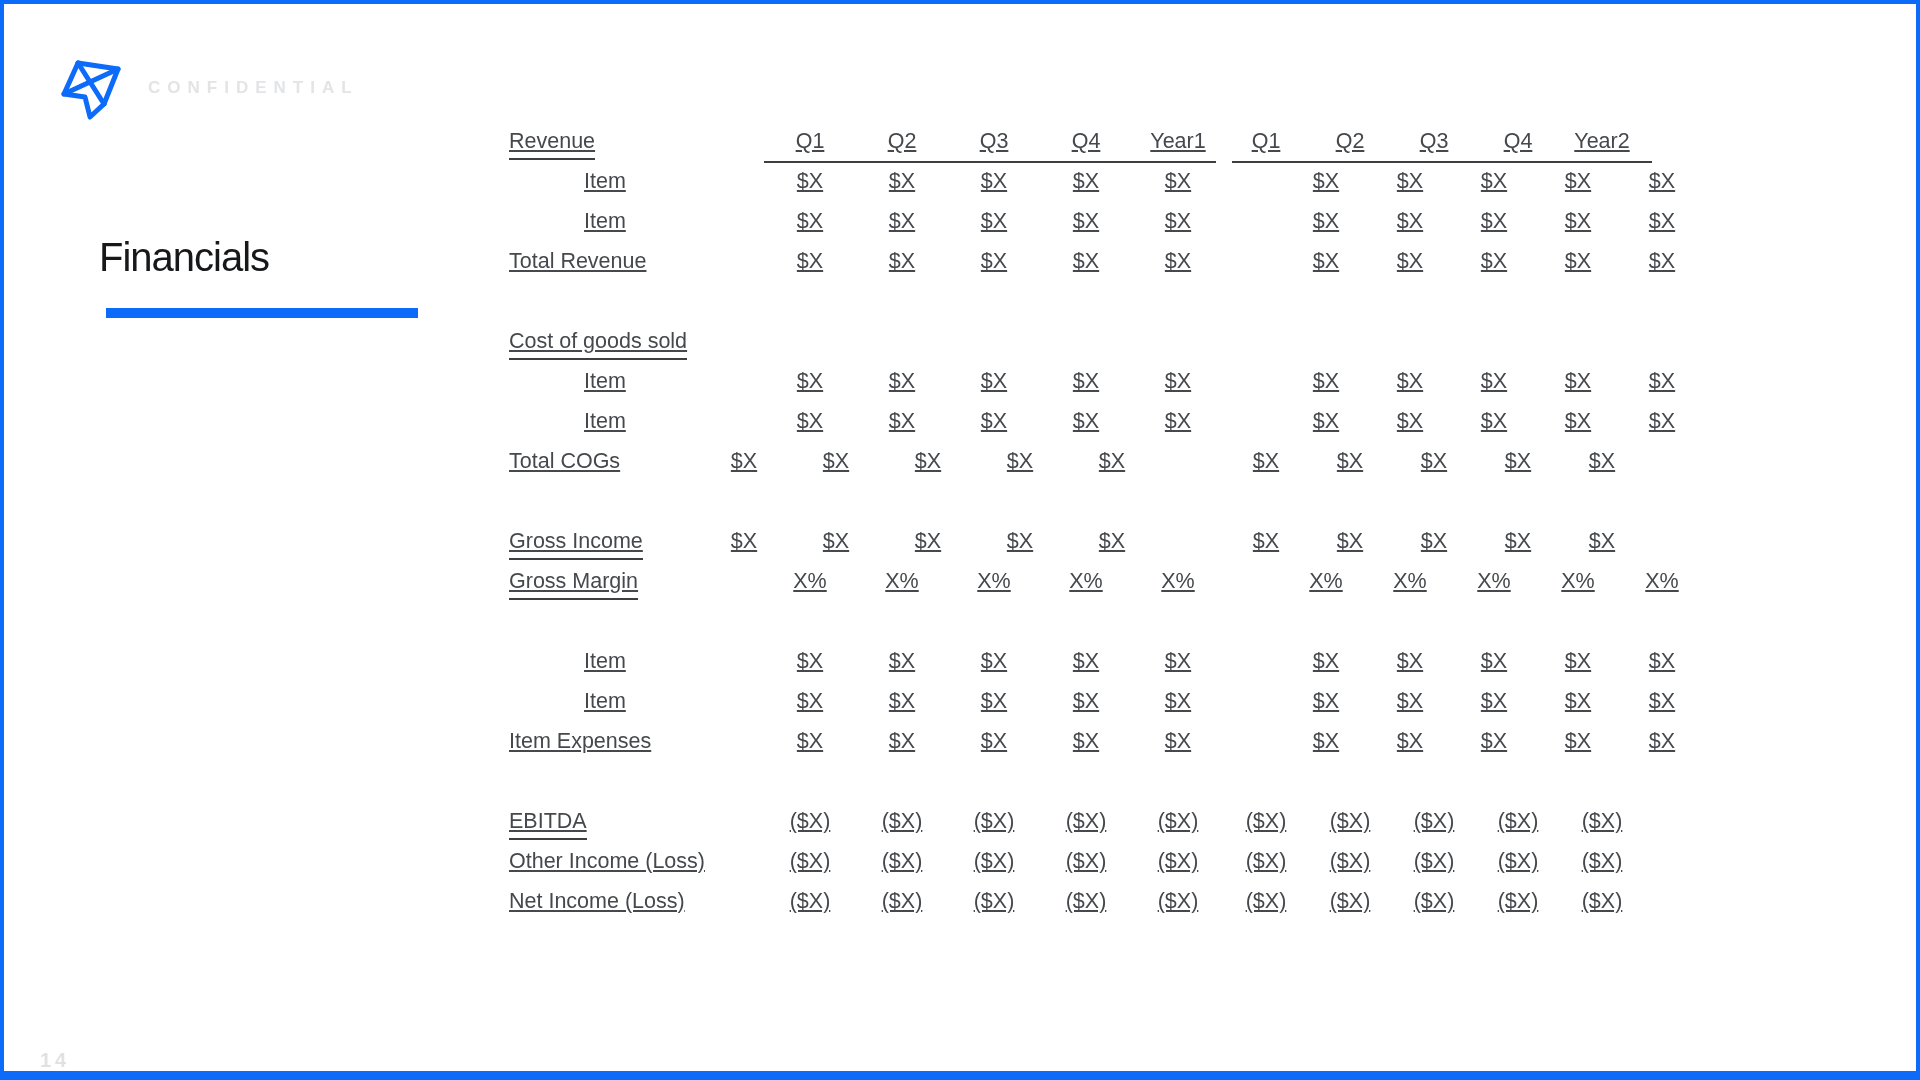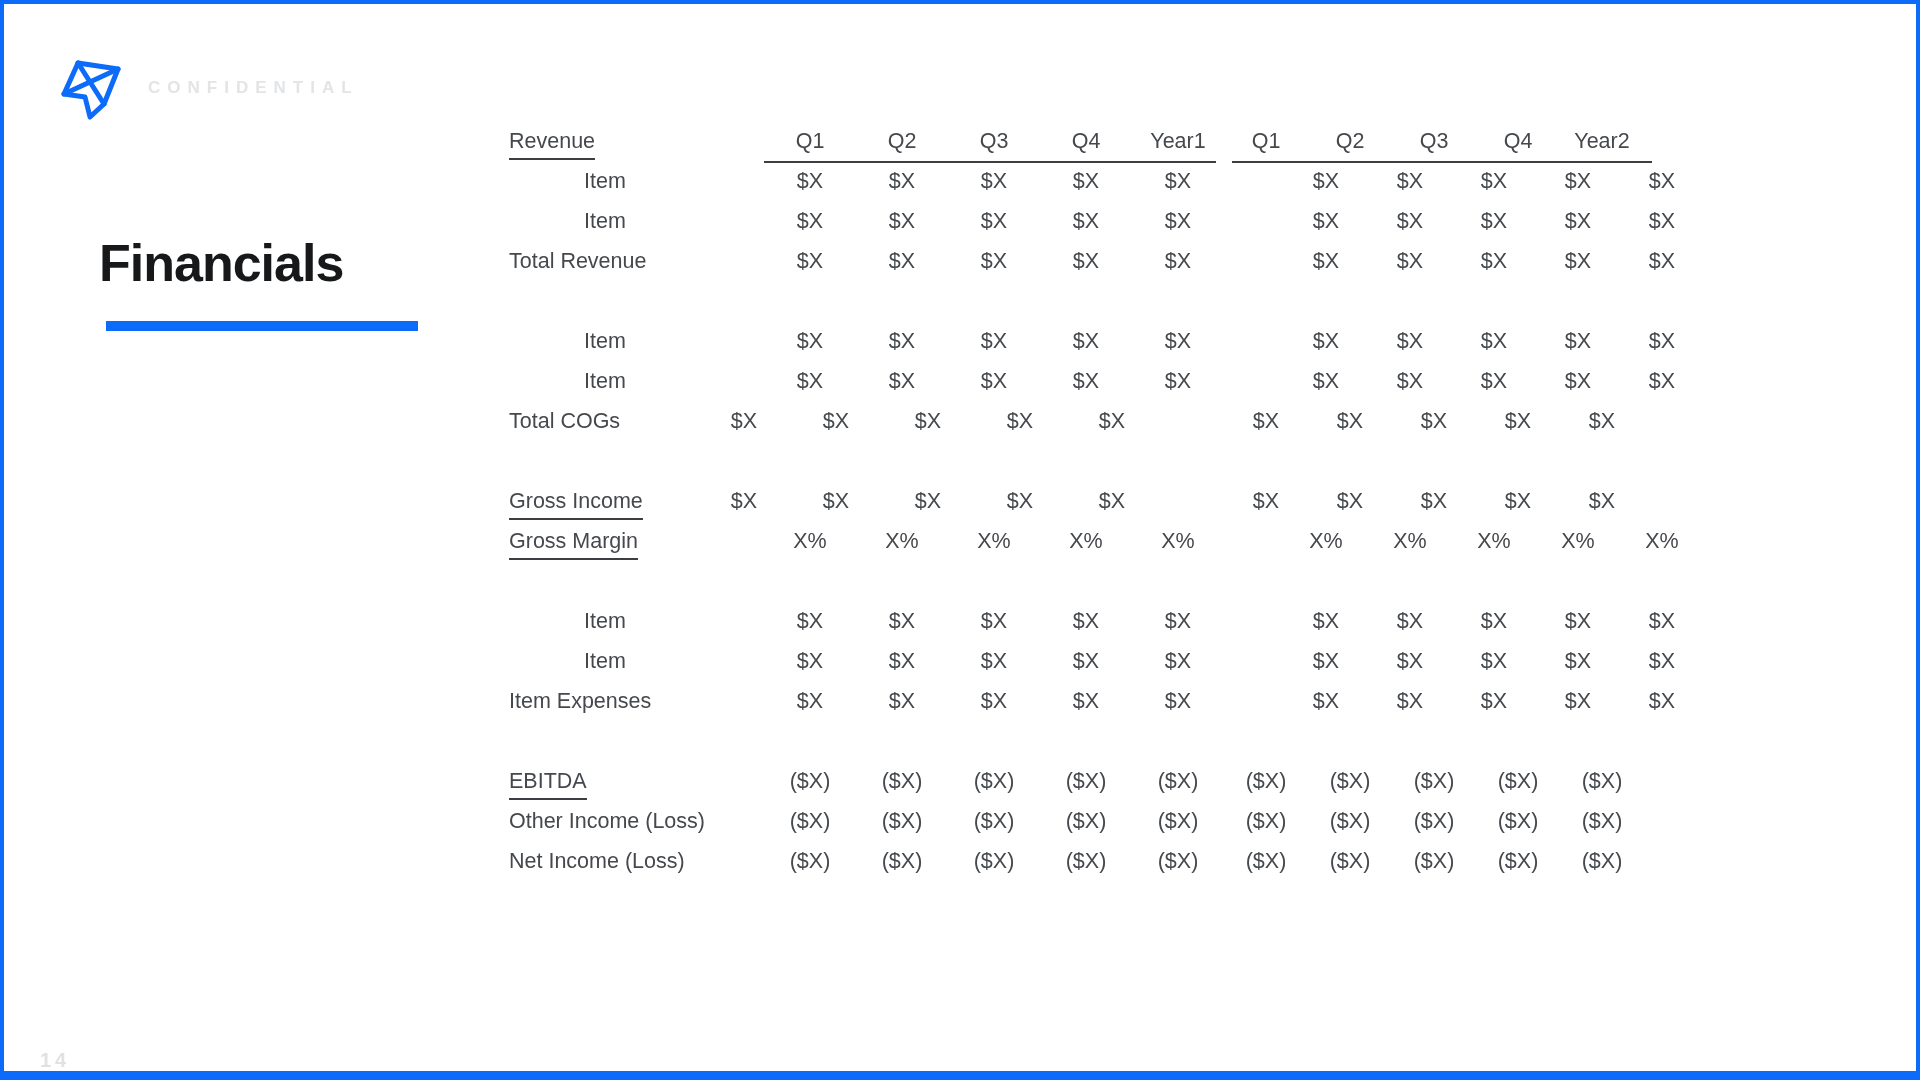--- a/index.html
+++ b/index.html
@@ -18,32 +18,32 @@
   }
   
   .logo{position:absolute;left:56px;top:54px;width:64px;height:64px;}
   .confidential{
     position:absolute;left:144px;top:74px;font-size:17px;letter-spacing:7px;
     color:var(--muted);font-weight:bold;
   }
   
   .titleblock{position:absolute;left:95px;top:232px;}
   .titleblock h1{
-    font-size:52px;font-weight:bold;color:var(--title);letter-spacing:-1px;
+    font-size:40px;font-weight:normal;color:var(--title);letter-spacing:-1px;
     line-height:1.05;
   }
   .titlebar{width:312px;height:10px;background:var(--accent);margin-top:30px;margin-left:7px;}
   
   .pagenum{
     position:absolute;left:36px;top:1045px;font-size:20px;font-weight:bold;
     letter-spacing:4px;color:#e1e1e1;
   }
   
   .ftable{position:absolute;left:505px;top:117px;width:1200px;color:var(--txt);font-size:21.5px;}
-  .trow{display:flex;height:40px;align-items:center;}
+  .trow{display:flex;height:40px;align-items:center;text-decoration:underline;}
   .trow.spacer{height:40px;}
   .lbl{width:255px;flex:0 0 255px;white-space:nowrap;}
   .lbl.indent{padding-left:75px;}
   .lbl .u{border-bottom:2px solid var(--dark);padding-bottom:5px;}
   .grp{position:relative;display:flex;justify-content:space-between;}
   .g1{width:460px;flex:0 0 460px;}
   .g2{width:420px;flex:0 0 420px;}
   .vcell{flex:1 1 0;text-align:center;white-space:nowrap;}
   
   .trow.hdr{align-items:center;}
@@ -142,20 +142,37 @@
         </div>
         <div class="grp g2">
           <div class="vcell">$X</div>
           <div class="vcell">$X</div>
           <div class="vcell">$X</div>
           <div class="vcell">$X</div>
           <div class="vcell">$X</div>
         </div>
       </div>
       <div class="trow spacer"></div>
+      <div class="trow">
+        <div class="lbl"><span class="u">Cost of goods sold</span></div>
+        <div class="grp g1">
+          <div class="vcell"></div>
+          <div class="vcell"></div>
+          <div class="vcell"></div>
+          <div class="vcell"></div>
+          <div class="vcell"></div>
+        </div>
+        <div class="grp g2">
+          <div class="vcell"></div>
+          <div class="vcell"></div>
+          <div class="vcell"></div>
+          <div class="vcell"></div>
+          <div class="vcell"></div>
+        </div>
+      </div>
       <div class="trow s-g2-right">
         <div class="lbl indent"><span>Item</span></div>
         <div class="grp g1">
           <div class="vcell">$X</div>
           <div class="vcell">$X</div>
           <div class="vcell">$X</div>
           <div class="vcell">$X</div>
           <div class="vcell">$X</div>
         </div>
         <div class="grp g2">

